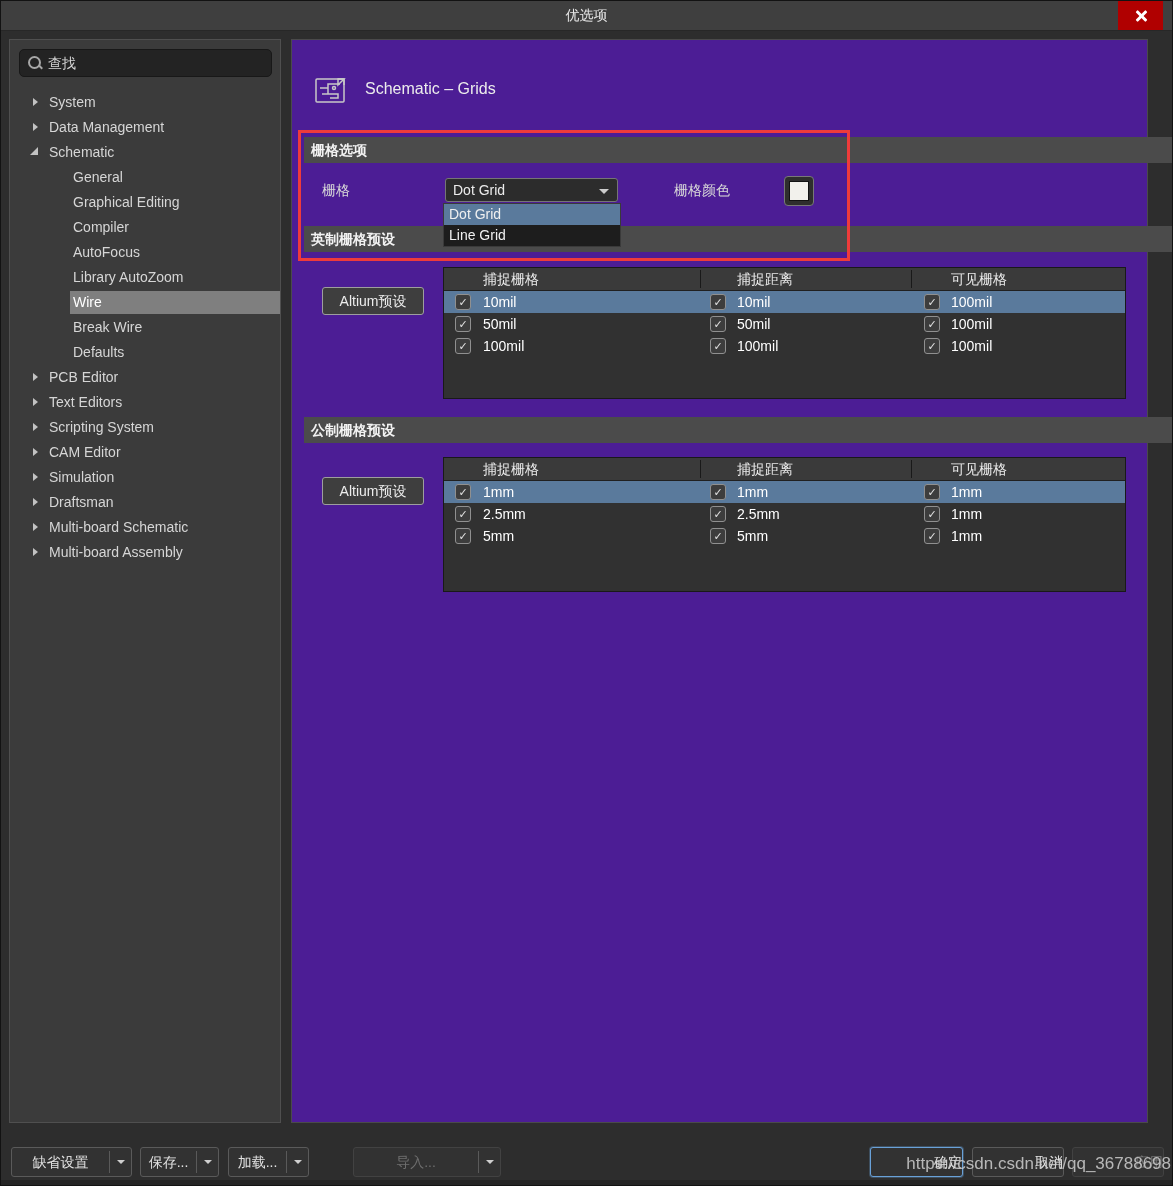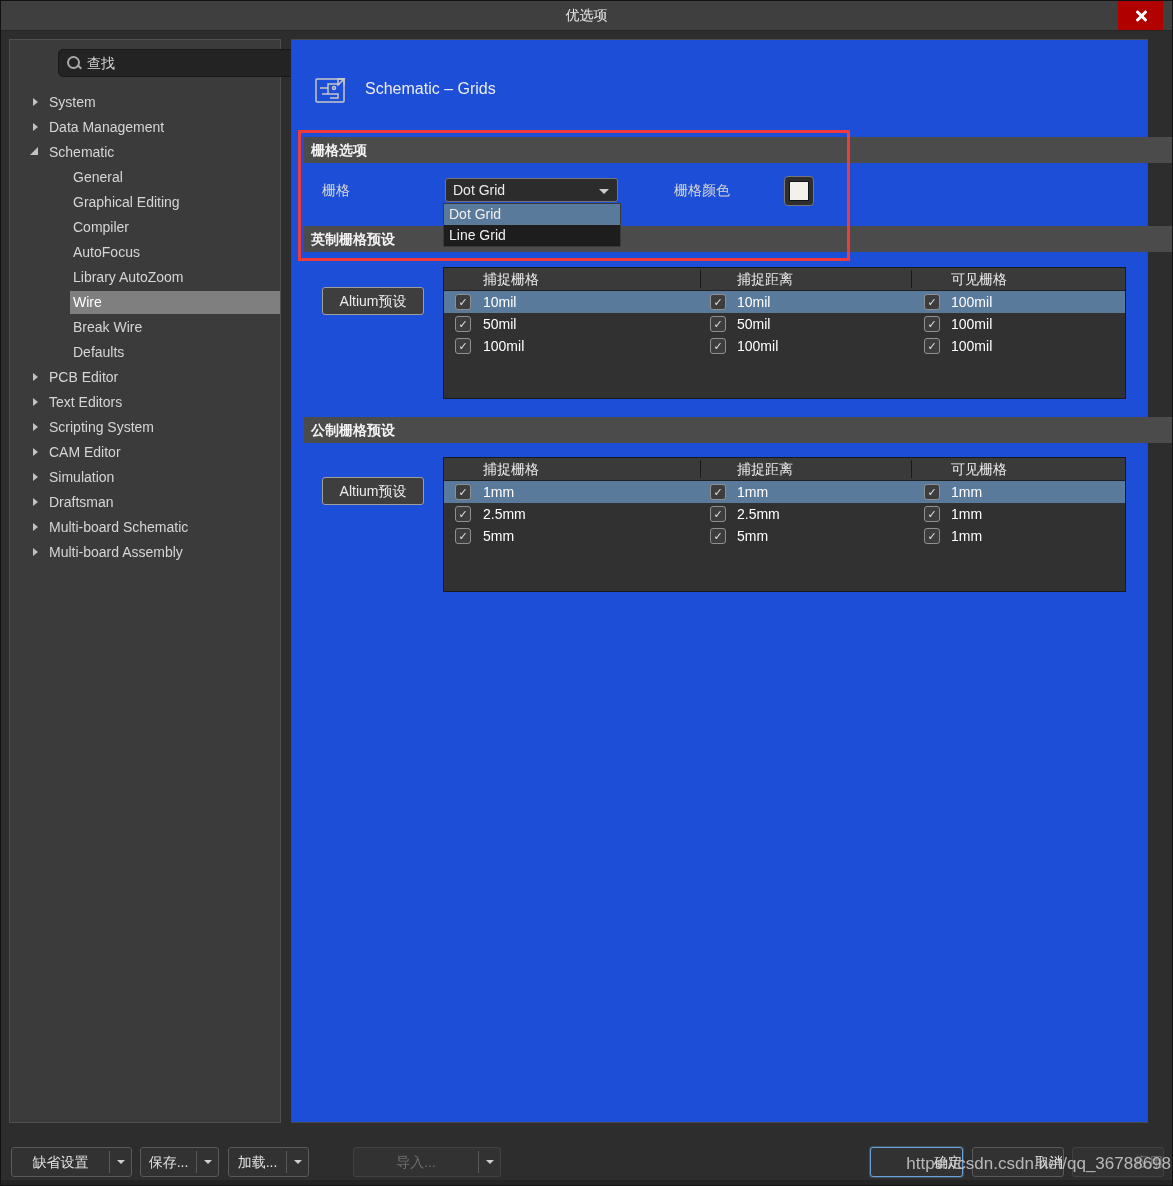--- a/index.html
+++ b/index.html
@@ -19,21 +19,21 @@
             transform:translate(-50%,-50%); }
   .x-icon::before,.x-icon::after { content:""; position:absolute; left:6px; top:0;
             width:3px; height:14px; background:#fff; border-radius:1px; }
   .x-icon::before { transform:rotate(45deg); }
   .x-icon::after  { transform:rotate(-45deg); }
 
   
   .sidebar { position:absolute; left:8px; top:38px; width:272px; height:1084px;
              background:#3b3b3b; border:1px solid #4f4f4f; }
   .searchbox { position:absolute; left:9px; top:9px; width:253px; height:28px;
-               background:#232323; border:1px solid #181818; border-radius:5px;margin-left:39px; }
+               background:#232323; border:1px solid #181818; border-radius:5px; }
   .mag-icon { position:absolute; left:8px; top:6px; width:15px; height:15px; }
   .mag-icon::before { content:""; position:absolute; left:0; top:0; width:9px; height:9px;
                border:2px solid #a8a8a8; border-radius:50%; }
   .mag-icon::after { content:""; position:absolute; left:10px; top:10px; width:5px; height:2px;
                background:#a8a8a8; transform:rotate(45deg); }
   .search-input { position:absolute; left:28px; top:1px; width:218px; height:24px;
                background:transparent; border:none; outline:none; color:#dcdcdc; font-size:14px;
                font-family:"Liberation Sans","DejaVu Sans",sans-serif; }
   .search-input::placeholder { color:#d6d6d6; opacity:1; }
 
@@ -44,21 +44,21 @@
                border-left:5px solid #c2c2c2; }
   .tw.open { border-left:8px solid transparent; border-bottom:8px solid #c2c2c2; top:7px; left:20px; }
   .tree-label { position:absolute; top:4px; color:#d6d6d6; font-size:14px; white-space:nowrap; }
   .lvl0 .tree-label { left:39px; }
   .lvl1 .tree-label { left:63px; }
   .sel-bar { position:absolute; left:60px; top:1px; width:210px; height:23px; background:#7f7f7f; }
   .tree-row.selected .tree-label { color:#ffffff; z-index:2; }
 
   
   .main { position:absolute; left:290px; top:38px; width:857px; height:1084px;
-          background:#1d4ed8; border:1px solid #4a4a4a; }
+          background:#4c1d95; border:1px solid #4a4a4a; }
   .page-head-icon { position:absolute; left:22px; top:36px; }
   .page-title { position:absolute; left:73px; top:40px; color:#ececec; font-size:16px; }
 
   .band { position:absolute; left:12px; width:1004px; height:26px; background:#4b4b4b; }
   .band-title { position:absolute; left:7px; top:5px; color:#f2f2f2; font-size:14px; font-weight:bold; }
   .band1 { top:97px; }
   .band2 { top:186px; }
   .band3 { top:377px; }
 
   .field-label { position:absolute; color:#d8d8d8; font-size:14px; }

